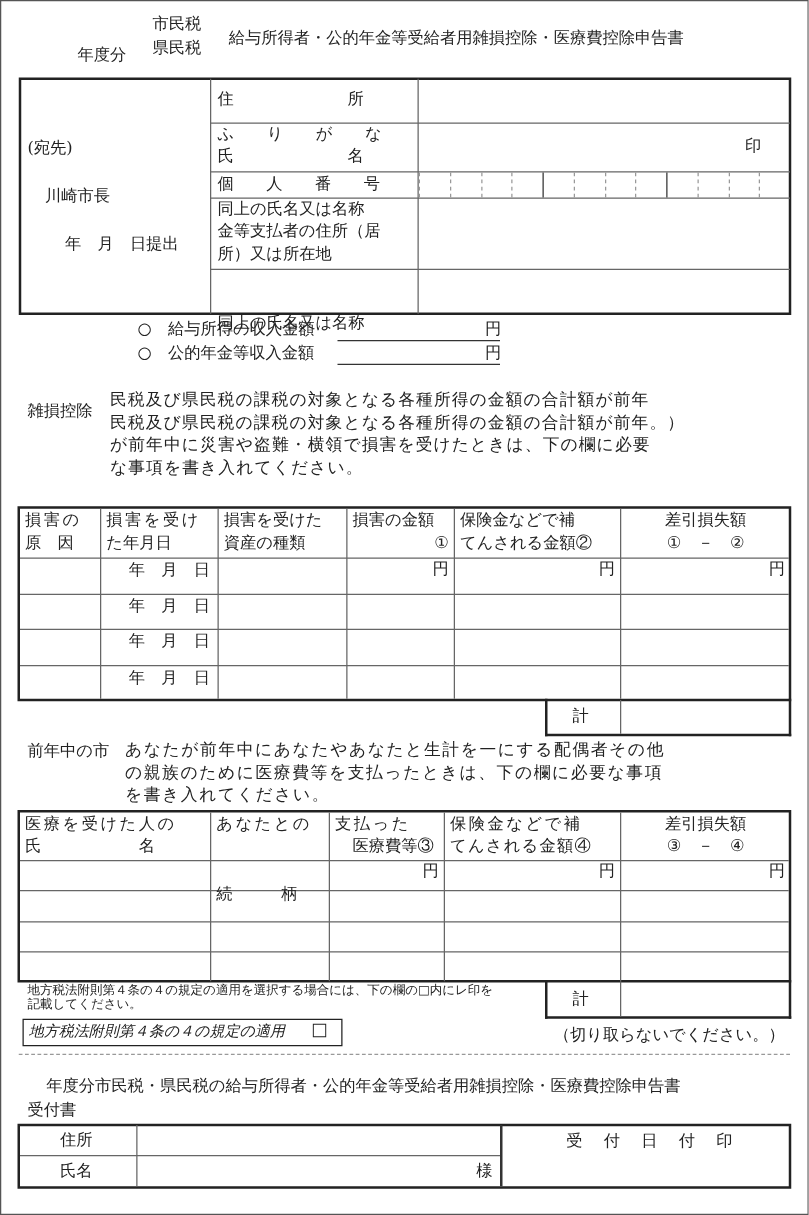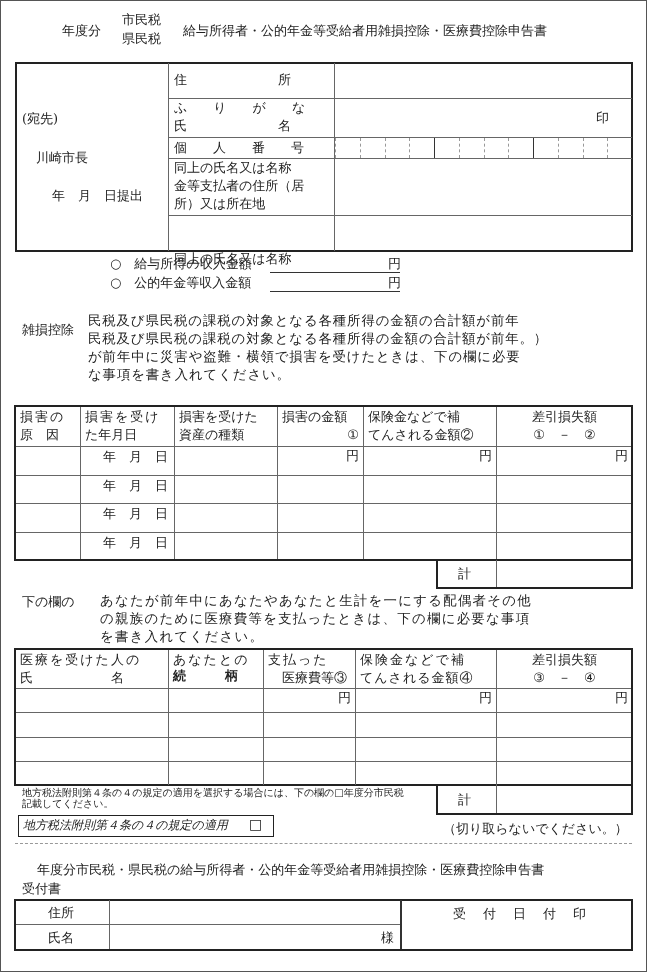--- a/index.html
+++ b/index.html
@@ -13,21 +13,21 @@
   .t { position:absolute; white-space:nowrap; line-height:1.2; }
   .sm { font-size:11px; }
   .dots { position:absolute; border-top:1px dashed #999; }
   .ul { border-bottom:1px solid #333; }
 </style>
 </head>
 <body>
 
 <div class="frame"></div>
 
-<div class="t" style="left:62px;top:23px;font-size:13px;">年度分</div>
+<div class="t" style="left:62px;top:37px;font-size:13px;">年度分</div>
 <div class="t" style="left:122px;top:12px;font-size:13px;">市民税</div>
 <div class="t" style="left:122px;top:31px;font-size:13px;">県民税</div>
 <div class="t" style="left:183px;top:23px;font-size:13px;">給与所得者・公的年金等受給者用雑損控除・医療費控除申告書</div>
 
 <div class="box" style="left:15px;top:62px;width:618px;height:190px;"></div>
 <div class="thin" style="left:168px;top:63px;width:1px;height:188px;"></div>
 <div class="thin" style="left:334px;top:63px;width:1px;height:188px;"></div>
 <div class="thin" style="left:168px;top:98px;width:464px;height:1px;"></div>
 <div class="thin" style="left:168px;top:137px;width:464px;height:1px;"></div>
 <div class="thin" style="left:168px;top:158px;width:464px;height:1px;"></div>
@@ -84,36 +84,36 @@
 </div>
 
 <div class="box" style="left:14px;top:405px;width:619px;height:156px;"></div>
 <div id="cas-grid"></div>
 
 <div class="box" style="left:436px;top:559px;width:197px;height:30px;border-top:none;"></div>
 <div class="thin" style="left:496px;top:560px;width:1px;height:27px;"></div>
 <div class="t" style="left:458px;top:566px;">計</div>
 <div class="abs" style="left:498px;top:562px;width:132px;height:24px;"></div>
 
-<div class="t" style="left:22px;top:594px;">下の欄の</div>
+<div class="t" style="left:22px;top:594px;">前年中の市</div>
 <div class="abs" style="left:100px;top:592px;font-size:13.4px;line-height:18px;letter-spacing:1.3px;">
   <div>あなたが前年中にあなたやあなたと生計を一にする配偶者その他</div>
   <div>の親族のために医療費等を支払ったときは、下の欄に必要な事項</div>
   <div>を書き入れてください。</div>
 </div>
 
 <div class="box" style="left:14px;top:648px;width:619px;height:138px;"></div>
 <div id="med-grid"></div>
 
 <div class="box" style="left:436px;top:784px;width:197px;height:31px;border-top:none;"></div>
 <div class="thin" style="left:496px;top:785px;width:1px;height:28px;"></div>
 <div class="t" style="left:458px;top:792px;">計</div>
 <div class="abs" style="left:498px;top:787px;width:132px;height:25px;"></div>
 
-<div class="t sm" style="left:22px;top:787px;font-size:10px;">地方税法附則第４条の４の規定の適用を選択する場合には、下の欄の□年度分市民税</div>
+<div class="t sm" style="left:22px;top:787px;font-size:10px;">地方税法附則第４条の４の規定の適用を選択する場合には、下の欄の□内にレ印を</div>
 <div class="t sm" style="left:22px;top:798px;font-size:10px;">記載してください。</div>
 <div class="abs" style="left:18px;top:815px;width:256px;height:22px;border:1px solid #222;box-sizing:border-box;"></div>
 <div class="t" style="left:23px;top:818px;font-size:12px;font-style:italic;">地方税法附則第４条の４の規定の適用</div>
 <div class="t" style="left:249px;top:816px;font-size:14px;">□</div>
 
 <div class="t" style="left:443px;top:821px;">（切り取らないでください。）</div>
 
 <div class="dots" style="left:15px;top:843px;width:617px;"></div>
 
 <div class="t" style="left:37px;top:862px;">年度分市民税・県民税の給与所得者・公的年金等受給者用雑損控除・医療費控除申告書</div>
@@ -185,21 +185,21 @@
 <div style="position: absolute; left: 263px; top: 650px; width: 1px; height: 135px; background: rgb(102, 102, 102);"></div>
 <div style="position: absolute; left: 355px; top: 650px; width: 1px; height: 135px; background: rgb(102, 102, 102);"></div>
 <div style="position: absolute; left: 496px; top: 650px; width: 1px; height: 135px; background: rgb(102, 102, 102);"></div>
 <div style="position: absolute; left: 16px; top: 688px; width: 615px; height: 1px; background: rgb(102, 102, 102);"></div>
 <div style="position: absolute; left: 16px; top: 712.3px; width: 615px; height: 1px; background: rgb(102, 102, 102);"></div>
 <div style="position: absolute; left: 16px; top: 736.6px; width: 615px; height: 1px; background: rgb(102, 102, 102);"></div>
 <div style="position: absolute; left: 16px; top: 760.9px; width: 615px; height: 1px; background: rgb(102, 102, 102);"></div>
 <div style="position: absolute; left: 20px; top: 651px; width: 144px; line-height: 18px; white-space: nowrap; letter-spacing: 2px;">医療を受けた人の</div>
 <div style="position: absolute; left: 20px; top: 669px; width: 144px; line-height: 18px; white-space: nowrap; letter-spacing: 0px;">氏　　　　　　名</div>
 <div style="position: absolute; left: 173px; top: 651px; width: 86px; line-height: 18px; white-space: nowrap; letter-spacing: 2px;">あなたとの</div>
-<div style="position: absolute; left: 173px; top: 667px; width: 86px; line-height: 18px; white-space: nowrap; letter-spacing: 0px; font-weight: bold;">続　　　柄</div>
+<div style="position: absolute; left: 173px; top: 707px; width: 86px; line-height: 18px; white-space: nowrap; letter-spacing: 0px;">続　　　柄</div>
 <div style="position: absolute; left: 268px; top: 651px; width: 83px; line-height: 18px; white-space: nowrap; letter-spacing: 2px;">支払った</div>
 <div style="position: absolute; left: 254px; top: 669px; width: 83px; line-height: 18px; white-space: nowrap; letter-spacing: 0px; padding-left: 28px;">医療費等③</div>
 <div style="position: absolute; left: 360px; top: 651px; width: 132px; line-height: 18px; white-space: nowrap; letter-spacing: 2px;">保険金などで補</div>
 <div style="position: absolute; left: 360px; top: 669px; width: 132px; line-height: 18px; white-space: nowrap; letter-spacing: 1px;">てんされる金額④</div>
 <div style="position: absolute; left: 501px; top: 651px; width: 127px; line-height: 18px; white-space: nowrap; letter-spacing: 0px; text-align: center;">差引損失額</div>
 <div style="position: absolute; left: 501px; top: 669px; width: 127px; line-height: 18px; white-space: nowrap; letter-spacing: 0px; text-align: center;">③　－　④</div>
 <div style="position: absolute; left: 17px; top: 690px; width: 149px; height: 21.3px;"></div>
 <div style="position: absolute; left: 170px; top: 690px; width: 91px; height: 21.3px;"></div>
 <div style="position: absolute; left: 265px; top: 690px; width: 88px; height: 21.3px;"></div>
 <div style="position: absolute; left: 357px; top: 690px; width: 137px; height: 21.3px;"></div>

